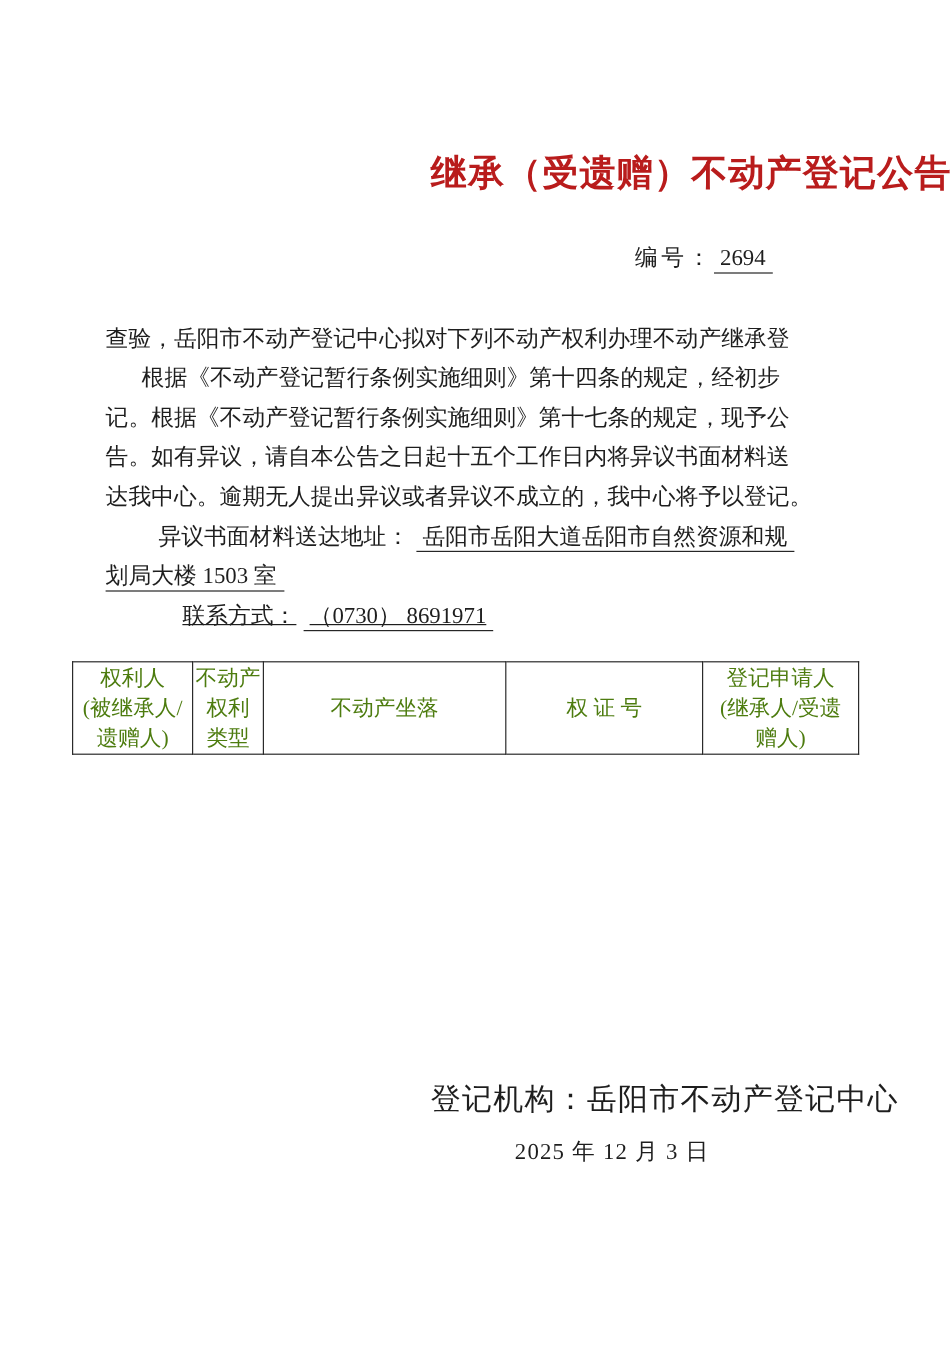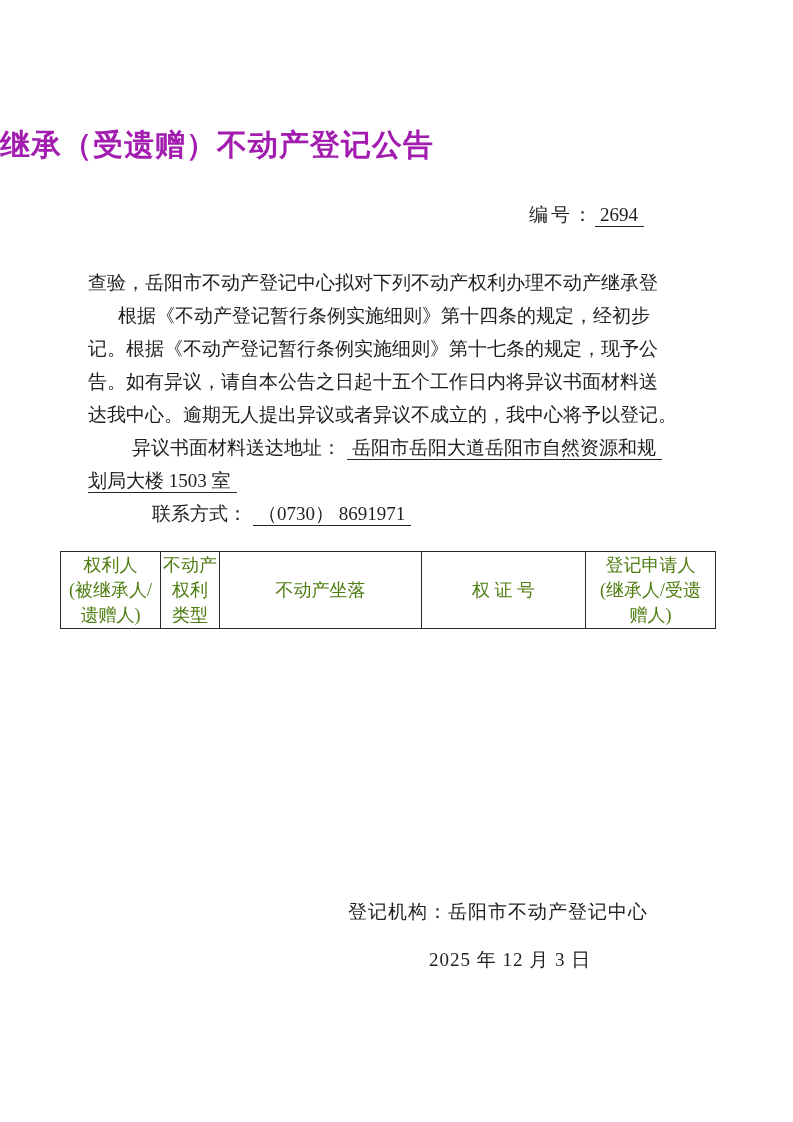--- a/index.html
+++ b/index.html
@@ -3,48 +3,48 @@
 <meta charset="utf-8">
 <style>
   html, body { margin:0; padding:0; background:#ffffff; }
   .page {
     position:relative; width:793px; height:1122px; overflow:hidden;
     background:#ffffff; color:#1e1e1e;
     font-family:"Liberation Serif","DejaVu Serif",serif;
   }
   .title {
     position:absolute; top:129px; left:0; width:100%;
-    text-align:left; font-family:"Liberation Sans","DejaVu Sans",sans-serif;
-    font-weight:bold; font-size:30px; line-height:32px; color:#a21caf;
+    text-align:right; font-family:"Liberation Sans","DejaVu Sans",sans-serif;
+    font-weight:bold; font-size:30px; line-height:32px; color:#b91c1c;
     letter-spacing:1px; white-space:nowrap;
   }
   .serial { position:absolute; top:202px; left:529px; font-size:19px; white-space:nowrap; }
   .serial .lbl { letter-spacing:3px; }
   .ul { border-bottom:1.5px solid #262626; padding:0 6px 1px 5px;text-align:right; }
   .body-lines { position:absolute; top:266px; left:88px; width:640px; font-size:19px; }
   .bline { height:33px; line-height:33px; white-space:nowrap; }
   .ind1 { padding-left:30px; }
   .ind2 { padding-left:44px; }
-  .ind3 { padding-left:64px; }
+  .ind3 { padding-left:64px;text-decoration:underline; }
   .gap-l { margin-left:6px; }
   .doc-table {
     position:absolute; top:551px; left:60px;
     border-collapse:collapse; table-layout:fixed;
     font-size:18px; color:#4d7c0f;
   }
   .doc-table td {
     border:1.5px solid #2b2b2b; padding:0;
     text-align:center; vertical-align:middle; overflow:hidden;
   }
   .h-row td { height:76px; }
   .b-row td { height:140px; }
   .hline { line-height:25px; white-space:nowrap; }
   .cline { line-height:30px; white-space:nowrap; }
   .shift { position:relative; left:7px; }
-  .footer-org  { position:absolute; top:899px; left:348px; font-size:19px; letter-spacing:1px; white-space:nowrap; }
+  .footer-org  { position:absolute; top:899px; left:359px; font-size:25px; letter-spacing:1px; white-space:nowrap; }
   .footer-date { position:absolute; top:947px; left:429px; font-size:19px; letter-spacing:1px; white-space:nowrap; }
 </style>
 </head>
 <body>
 
 <div class="page">
 
   <div class="title">继承（受遗赠）不动产登记公告</div>
 
   <div class="serial">

